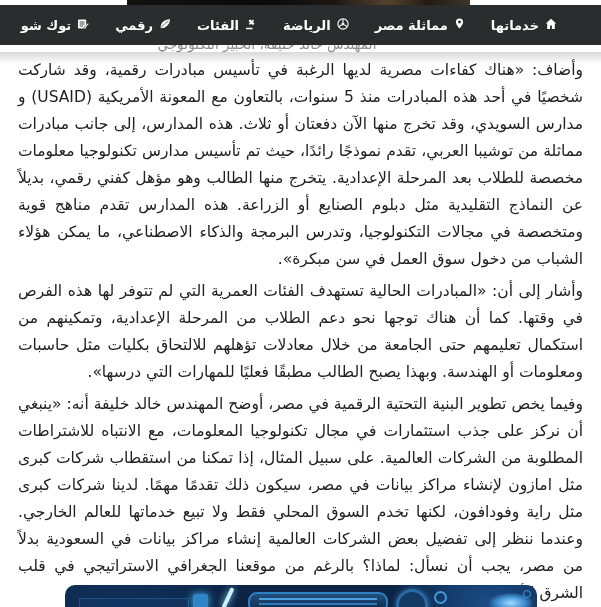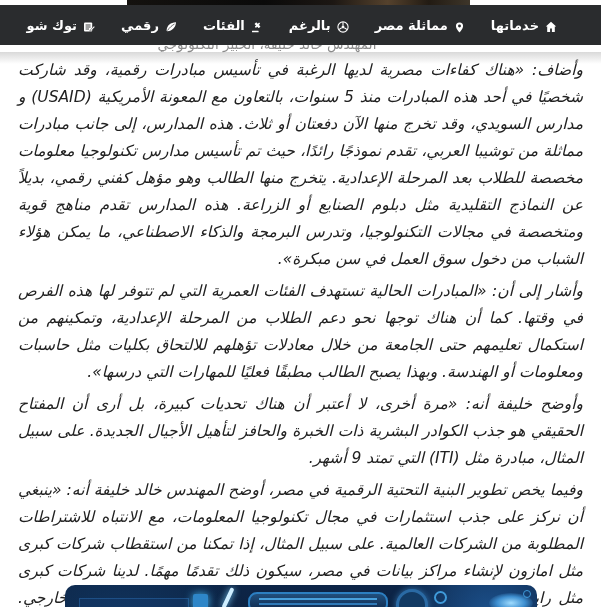--- a/index.html
+++ b/index.html
@@ -13,40 +13,39 @@
     position:absolute;top:0;left:127px;width:343px;height:6px;z-index:1;
     background:linear-gradient(90deg,#14120f 0%,#0a0a0a 40%,#1c1713 60%,#55422d 76%,#221b13 88%,#3e362a 100%);
   }
   
   .topnav{
     position:absolute;top:5px;left:0;right:0;height:40px;z-index:3;
     background:#2a2c2e;display:flex;align-items:center;
     gap:26px;padding-right:44px;overflow:hidden;white-space:nowrap;
   }
   .nav-item{
-    display:flex;align-items:flex-end;gap:6px;flex:0 0 auto;
+    display:flex;align-items:flex-start;gap:6px;flex:0 0 auto;
     color:#ffffff;font-size:13px;font-weight:bold;text-decoration:none;cursor:pointer;
   }
   .nav-item .ic{display:inline-flex;flex:0 0 auto;}
   
   .caption{
     position:absolute;top:36px;left:67px;width:400px;z-index:2;
     text-align:center;font-size:13.5px;color:#8b8b8b;
   }
   
   .divider-shadow{
     position:absolute;top:52px;left:0;right:0;height:12px;z-index:0;
     background:linear-gradient(to bottom,#d9d9d9,rgba(255,255,255,0));
   }
   
   .article{position:absolute;top:57px;left:0;right:0;z-index:1;padding:0 18px;}
   .article p{
     margin:0 0 5px 0;font-size:15.5px;line-height:27px;color:#212121;
     text-align:justify;
-    font-style:italic;
   }
   
   .inline-image{
     position:absolute;top:585px;left:65px;width:472px;height:90px;margin:0;z-index:2;
     border-radius:10px;overflow:hidden;
     background:
       radial-gradient(circle at 90% 35%, #1c528e 0%, rgba(28,82,142,0) 22%),
       radial-gradient(circle at 12% 80%, #123a66 0%, rgba(18,58,102,0) 30%),
       linear-gradient(180deg,#0d2547 0%,#0a1c38 100%);
   }
@@ -94,21 +93,21 @@
     <span>مماثلة مصر</span>
   </a>
   <a class="nav-item">
     <span class="ic">
       <svg viewBox="0 0 12 12" width="12" height="12">
           <circle cx="6" cy="6" r="5.1" fill="none" stroke="#fff" stroke-width="1.1"></circle>
           <circle cx="6" cy="6" r="1.4" fill="#fff"></circle>
           <path d="M6 4.6V1.2M7.3 6.8l2.9 1.8M4.7 6.8l-2.9 1.8" stroke="#fff" stroke-width="1.1" fill="none"></path>
         </svg>
     </span>
-    <span>بالرغم</span>
+    <span>الرياضة</span>
   </a>
   <a class="nav-item">
     <span class="ic">
       <svg viewBox="0 0 12 12" width="12" height="12">
           <g fill="#fff">
             <rect x="1" y="9.7" width="6.6" height="1.6" rx="0.4"></rect>
             <g transform="rotate(-45 6.5 4.2)">
               <rect x="3.5" y="3.4" width="6" height="1.6" rx="0.3"></rect>
               <rect x="5.3" y="1.2" width="2.4" height="6" rx="0.3"></rect>
             </g>
@@ -146,21 +145,20 @@
   </a>
 </nav>
 
 <div class="caption">المهندس خالد خليفة، الخبير التكنولوجي</div>
 
 <div class="divider-shadow"></div>
 
 <main class="article">
   <p>وأضاف: «هناك كفاءات مصرية لديها الرغبة في تأسيس مبادرات رقمية، وقد شاركت شخصيًا في أحد هذه المبادرات منذ 5 سنوات، بالتعاون مع المعونة الأمريكية (USAID) و مدارس السويدي، وقد تخرج منها الآن دفعتان أو ثلاث. هذه المدارس، إلى جانب مبادرات مماثلة من توشيبا العربي، تقدم نموذجًا رائدًا، حيث تم تأسيس مدارس تكنولوجيا معلومات مخصصة للطلاب بعد المرحلة الإعدادية. يتخرج منها الطالب وهو مؤهل كفني رقمي، بديلاً عن النماذج التقليدية مثل دبلوم الصنايع أو الزراعة. هذه المدارس تقدم مناهج قوية ومتخصصة في مجالات التكنولوجيا، وتدرس البرمجة والذكاء الاصطناعي، ما يمكن هؤلاء الشباب من دخول سوق العمل في سن مبكرة».</p>
   <p>وأشار إلى أن: «المبادرات الحالية تستهدف الفئات العمرية التي لم تتوفر لها هذه الفرص في وقتها. كما أن هناك توجها نحو دعم الطلاب من المرحلة الإعدادية، وتمكينهم من استكمال تعليمهم حتى الجامعة من خلال معادلات تؤهلهم للالتحاق بكليات مثل حاسبات ومعلومات أو الهندسة. وبهذا يصبح الطالب مطبقًا فعليًا للمهارات التي درسها».</p>
-  <p>وأوضح خليفة أنه: «مرة أخرى، لا أعتبر أن هناك تحديات كبيرة، بل أرى أن المفتاح الحقيقي هو جذب الكوادر البشرية ذات الخبرة والحافز لتأهيل الأجيال الجديدة. على سبيل المثال، مبادرة مثل (ITI) التي تمتد 9 أشهر.</p>
   <p>وفيما يخص تطوير البنية التحتية الرقمية في مصر، أوضح المهندس خالد خليفة أنه: «ينبغي أن نركز على جذب استثمارات في مجال تكنولوجيا المعلومات، مع الانتباه للاشتراطات المطلوبة من الشركات العالمية. على سبيل المثال، إذا تمكنا من استقطاب شركات كبرى مثل امازون لإنشاء مراكز بيانات في مصر، سيكون ذلك تقدمًا مهمًا. لدينا شركات كبرى مثل راية وفودافون، لكنها تخدم السوق المحلي فقط ولا تبيع خدماتها للعالم الخارجي. وعندما ننظر إلى تفضيل بعض الشركات العالمية إنشاء مراكز بيانات في السعودية بدلاً من مصر، يجب أن نسأل: لماذا؟ بالرغم من موقعنا الجغرافي الاستراتيجي في قلب الشرق الأوسط وإفريقيا».</p>
 </main>
 
 <figure class="inline-image">
   <div class="ci ci-rect1"></div>
 
   <div class="ci ci-chip"></div>
   <div class="ci ci-slash"></div>
   <div class="ci ci-hex"></div>
   <div class="ci ci-gear"></div>

